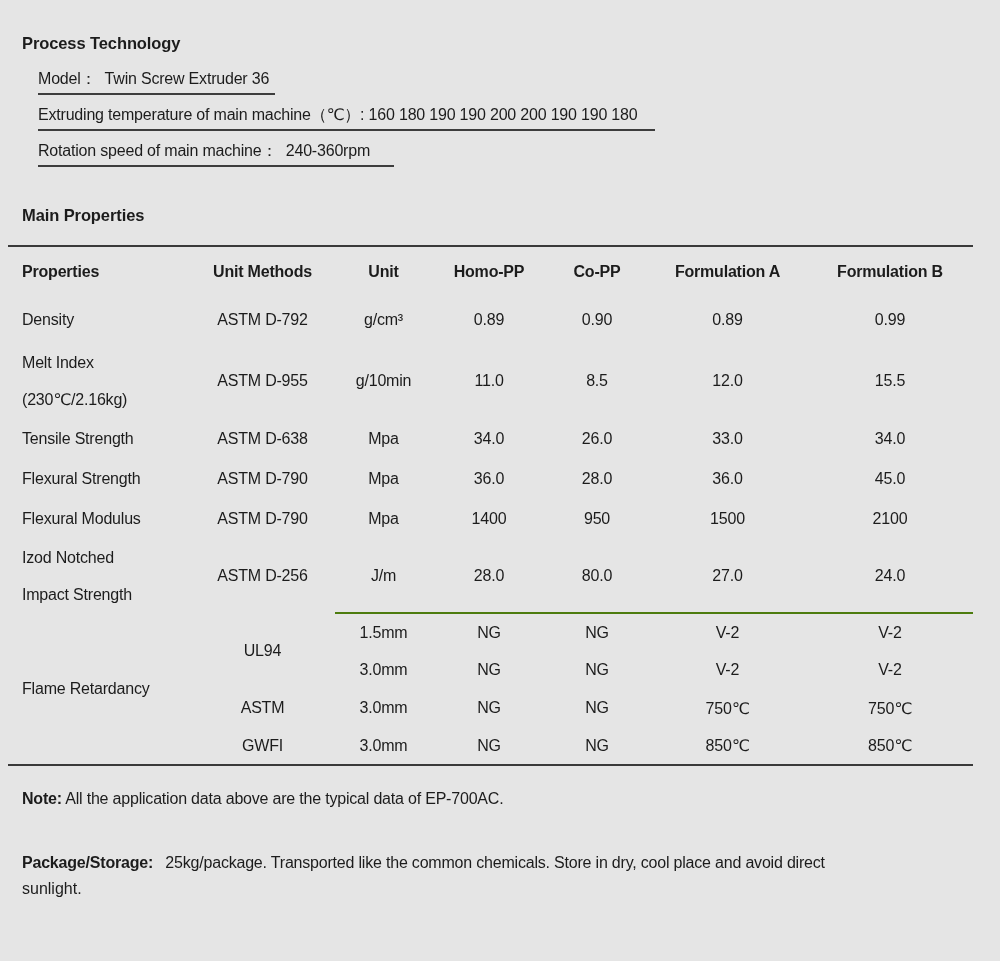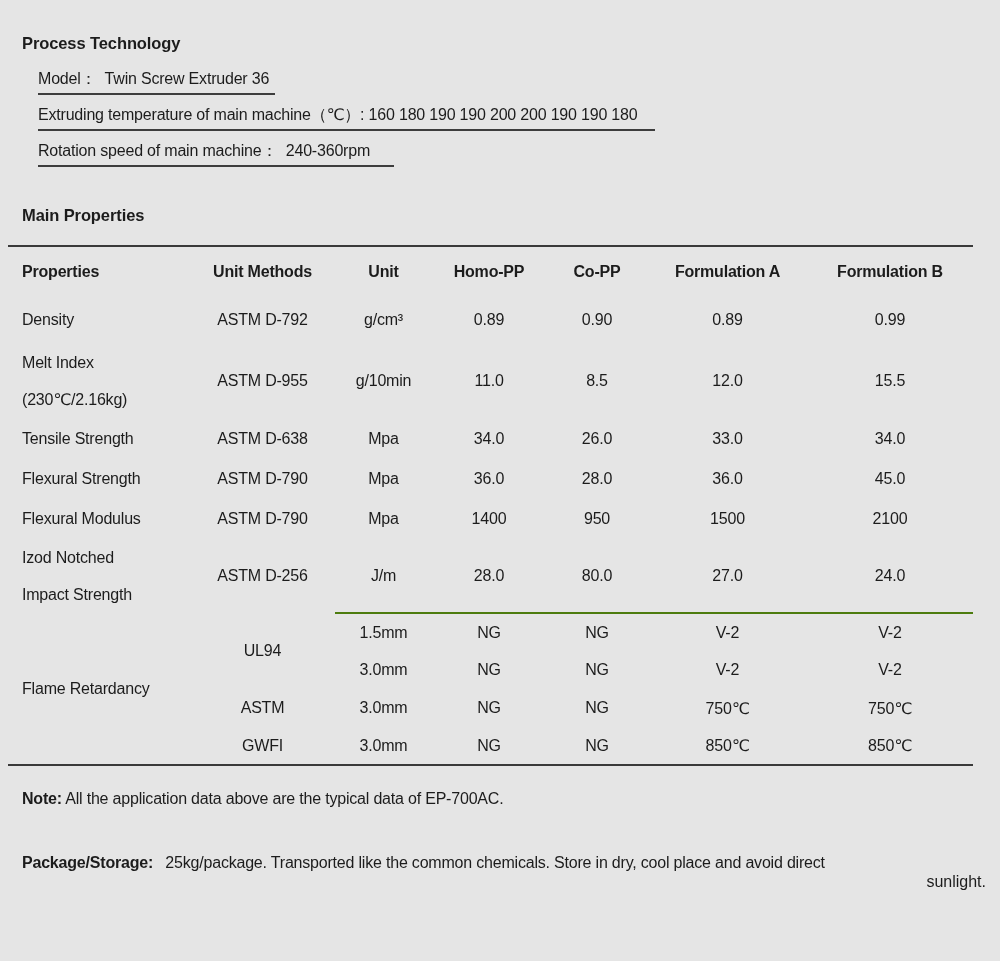--- a/index.html
+++ b/index.html
@@ -70,21 +70,21 @@
   tr.r-melt    { height: 76px; }
   tr.r-single  { height: 40px; }
   tr.r-izod    { height: 68px; }
   tr.r-flame   { height: 38px; }
   .twoline { line-height: 37px; }
   td.bt { border-top: 2px solid #4d7c0f; }
 
   .note-line { margin-top: 24px; font-size: 16px; letter-spacing: -0.2px; }
   .note-line b { font-weight: bold; }
   .pkg-line { margin-top: 46px; font-size: 16px; letter-spacing: -0.2px; }
-  .pkg-line2 { margin-top: 1px; font-size: 16px; text-align: right; }
+  .pkg-line2 { margin-top: 8px; font-size: 16px; }
 </style>
 </head>
 <body>
 
 <div class="page">
 
   <div class="section-heading">Process Technology</div>
 
   <div class="pt-lines">
     <div class="pt-line l-model">

